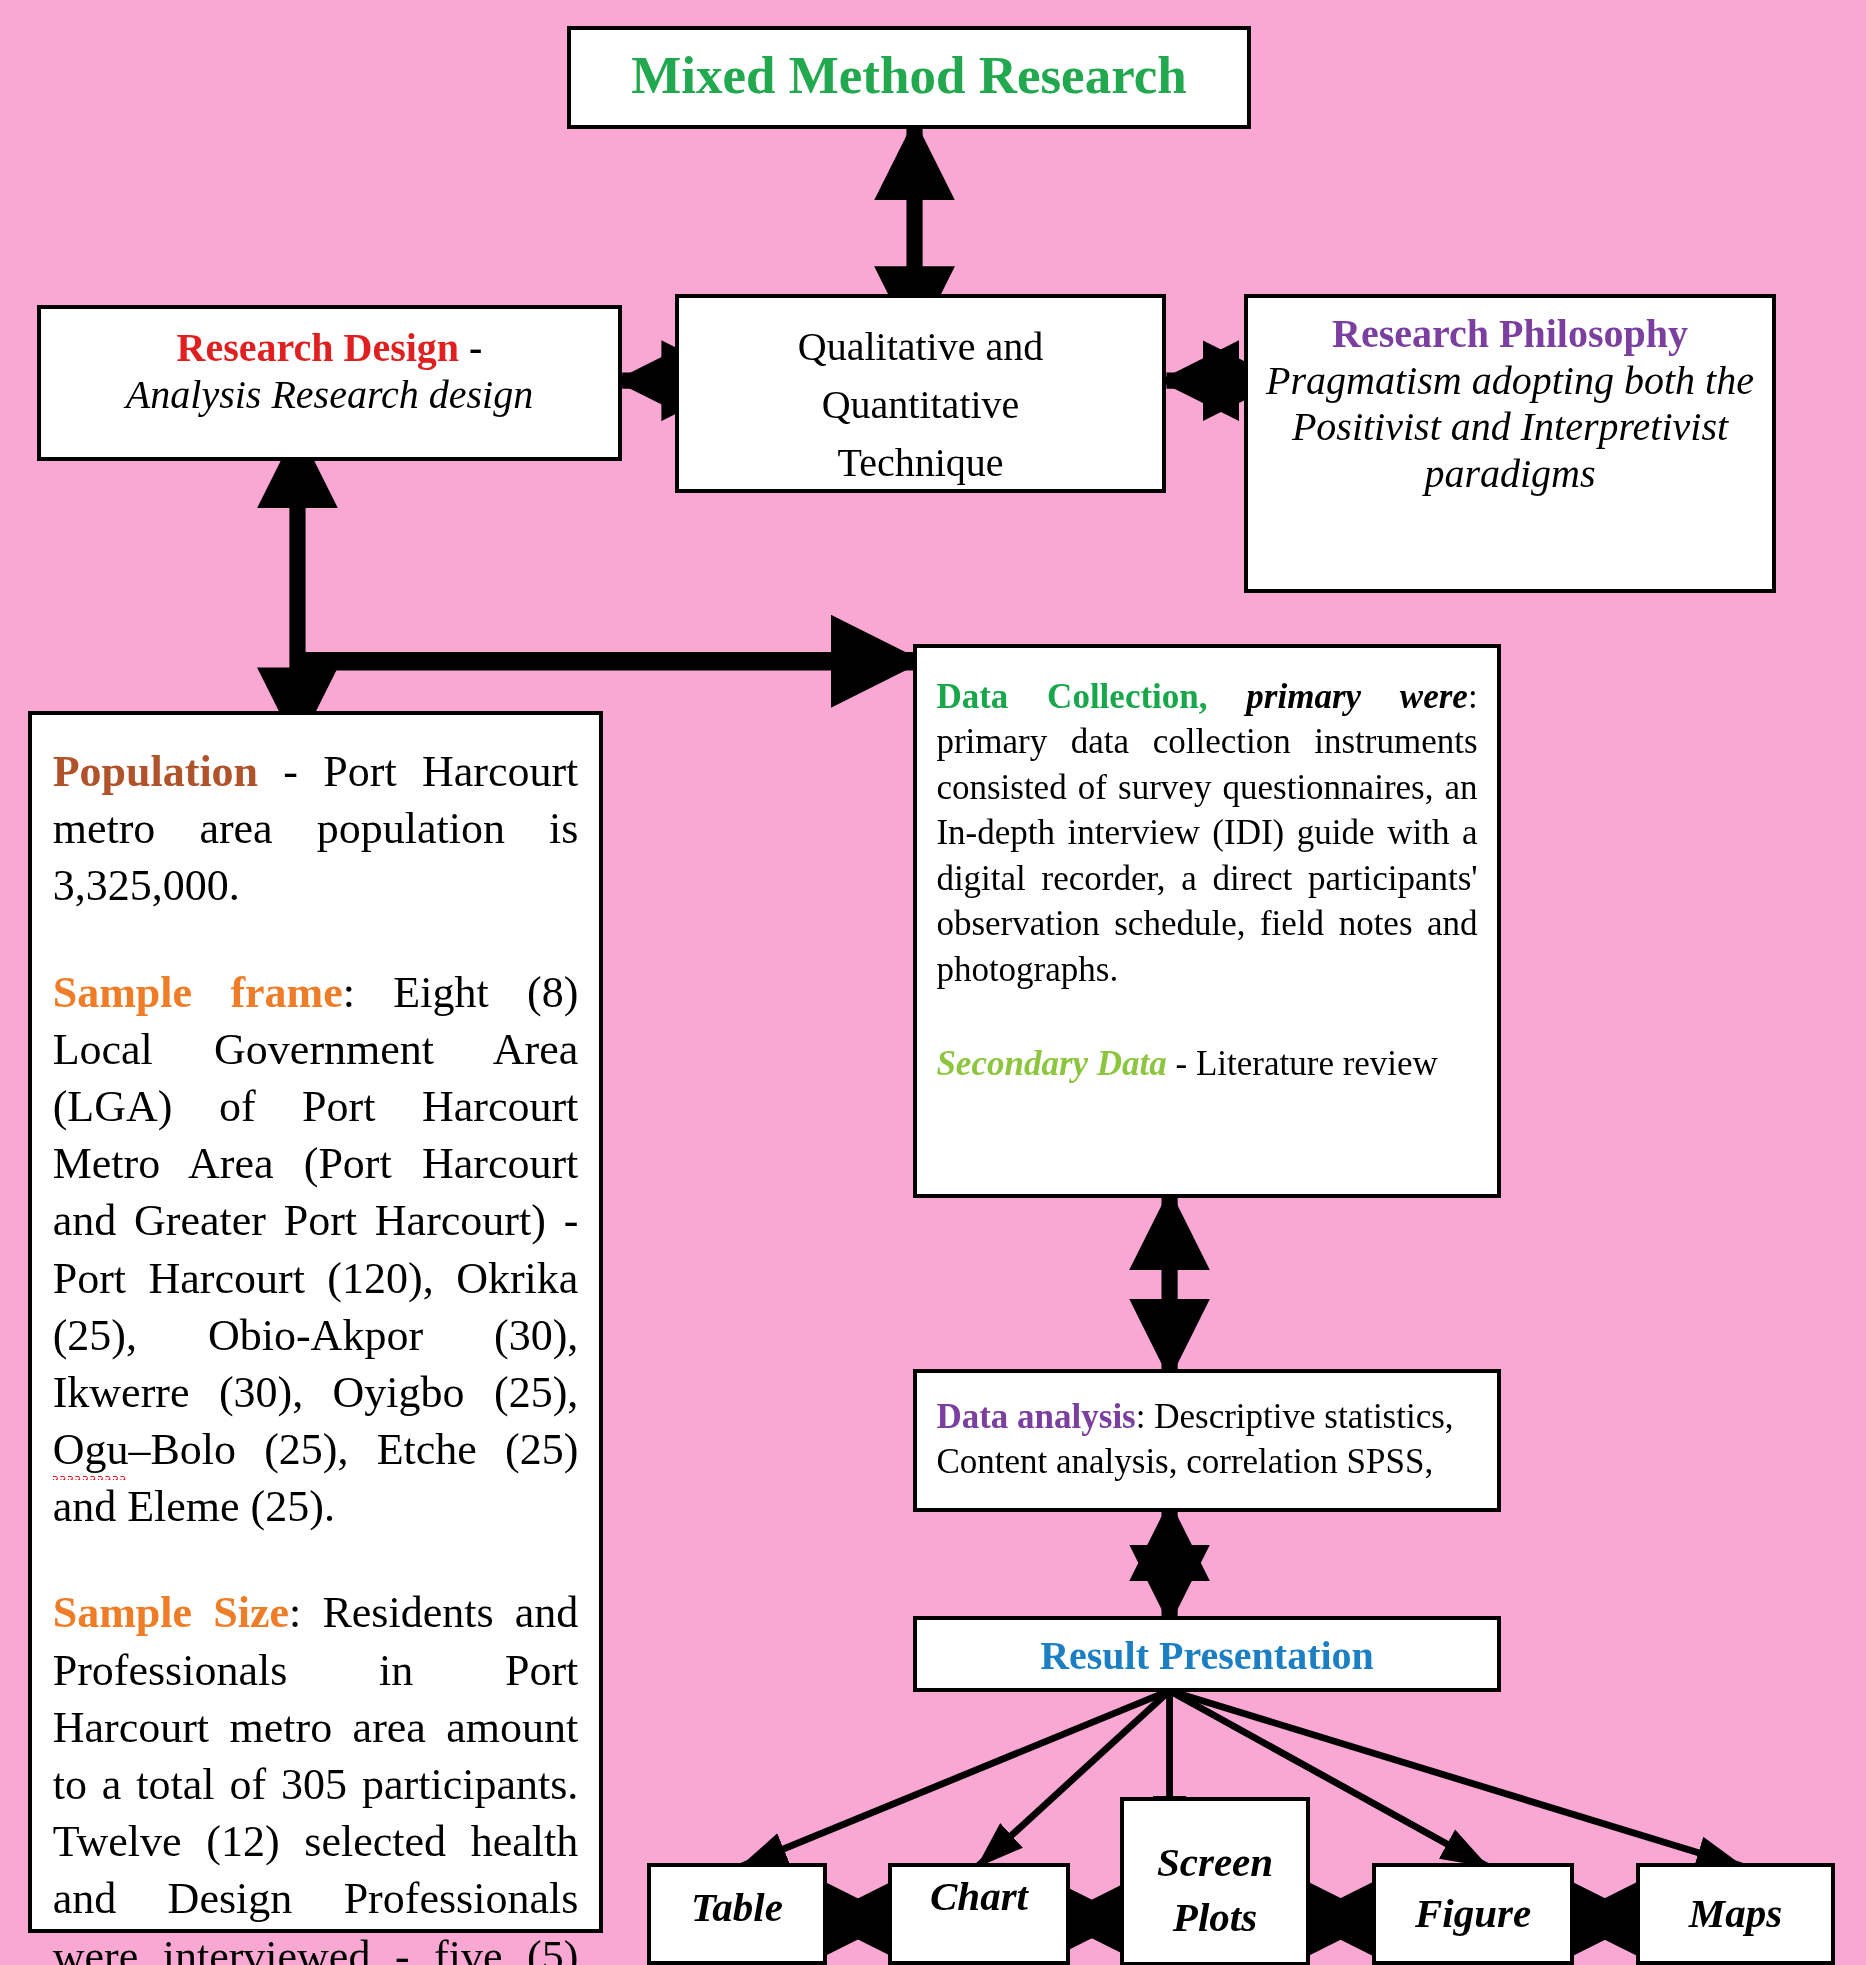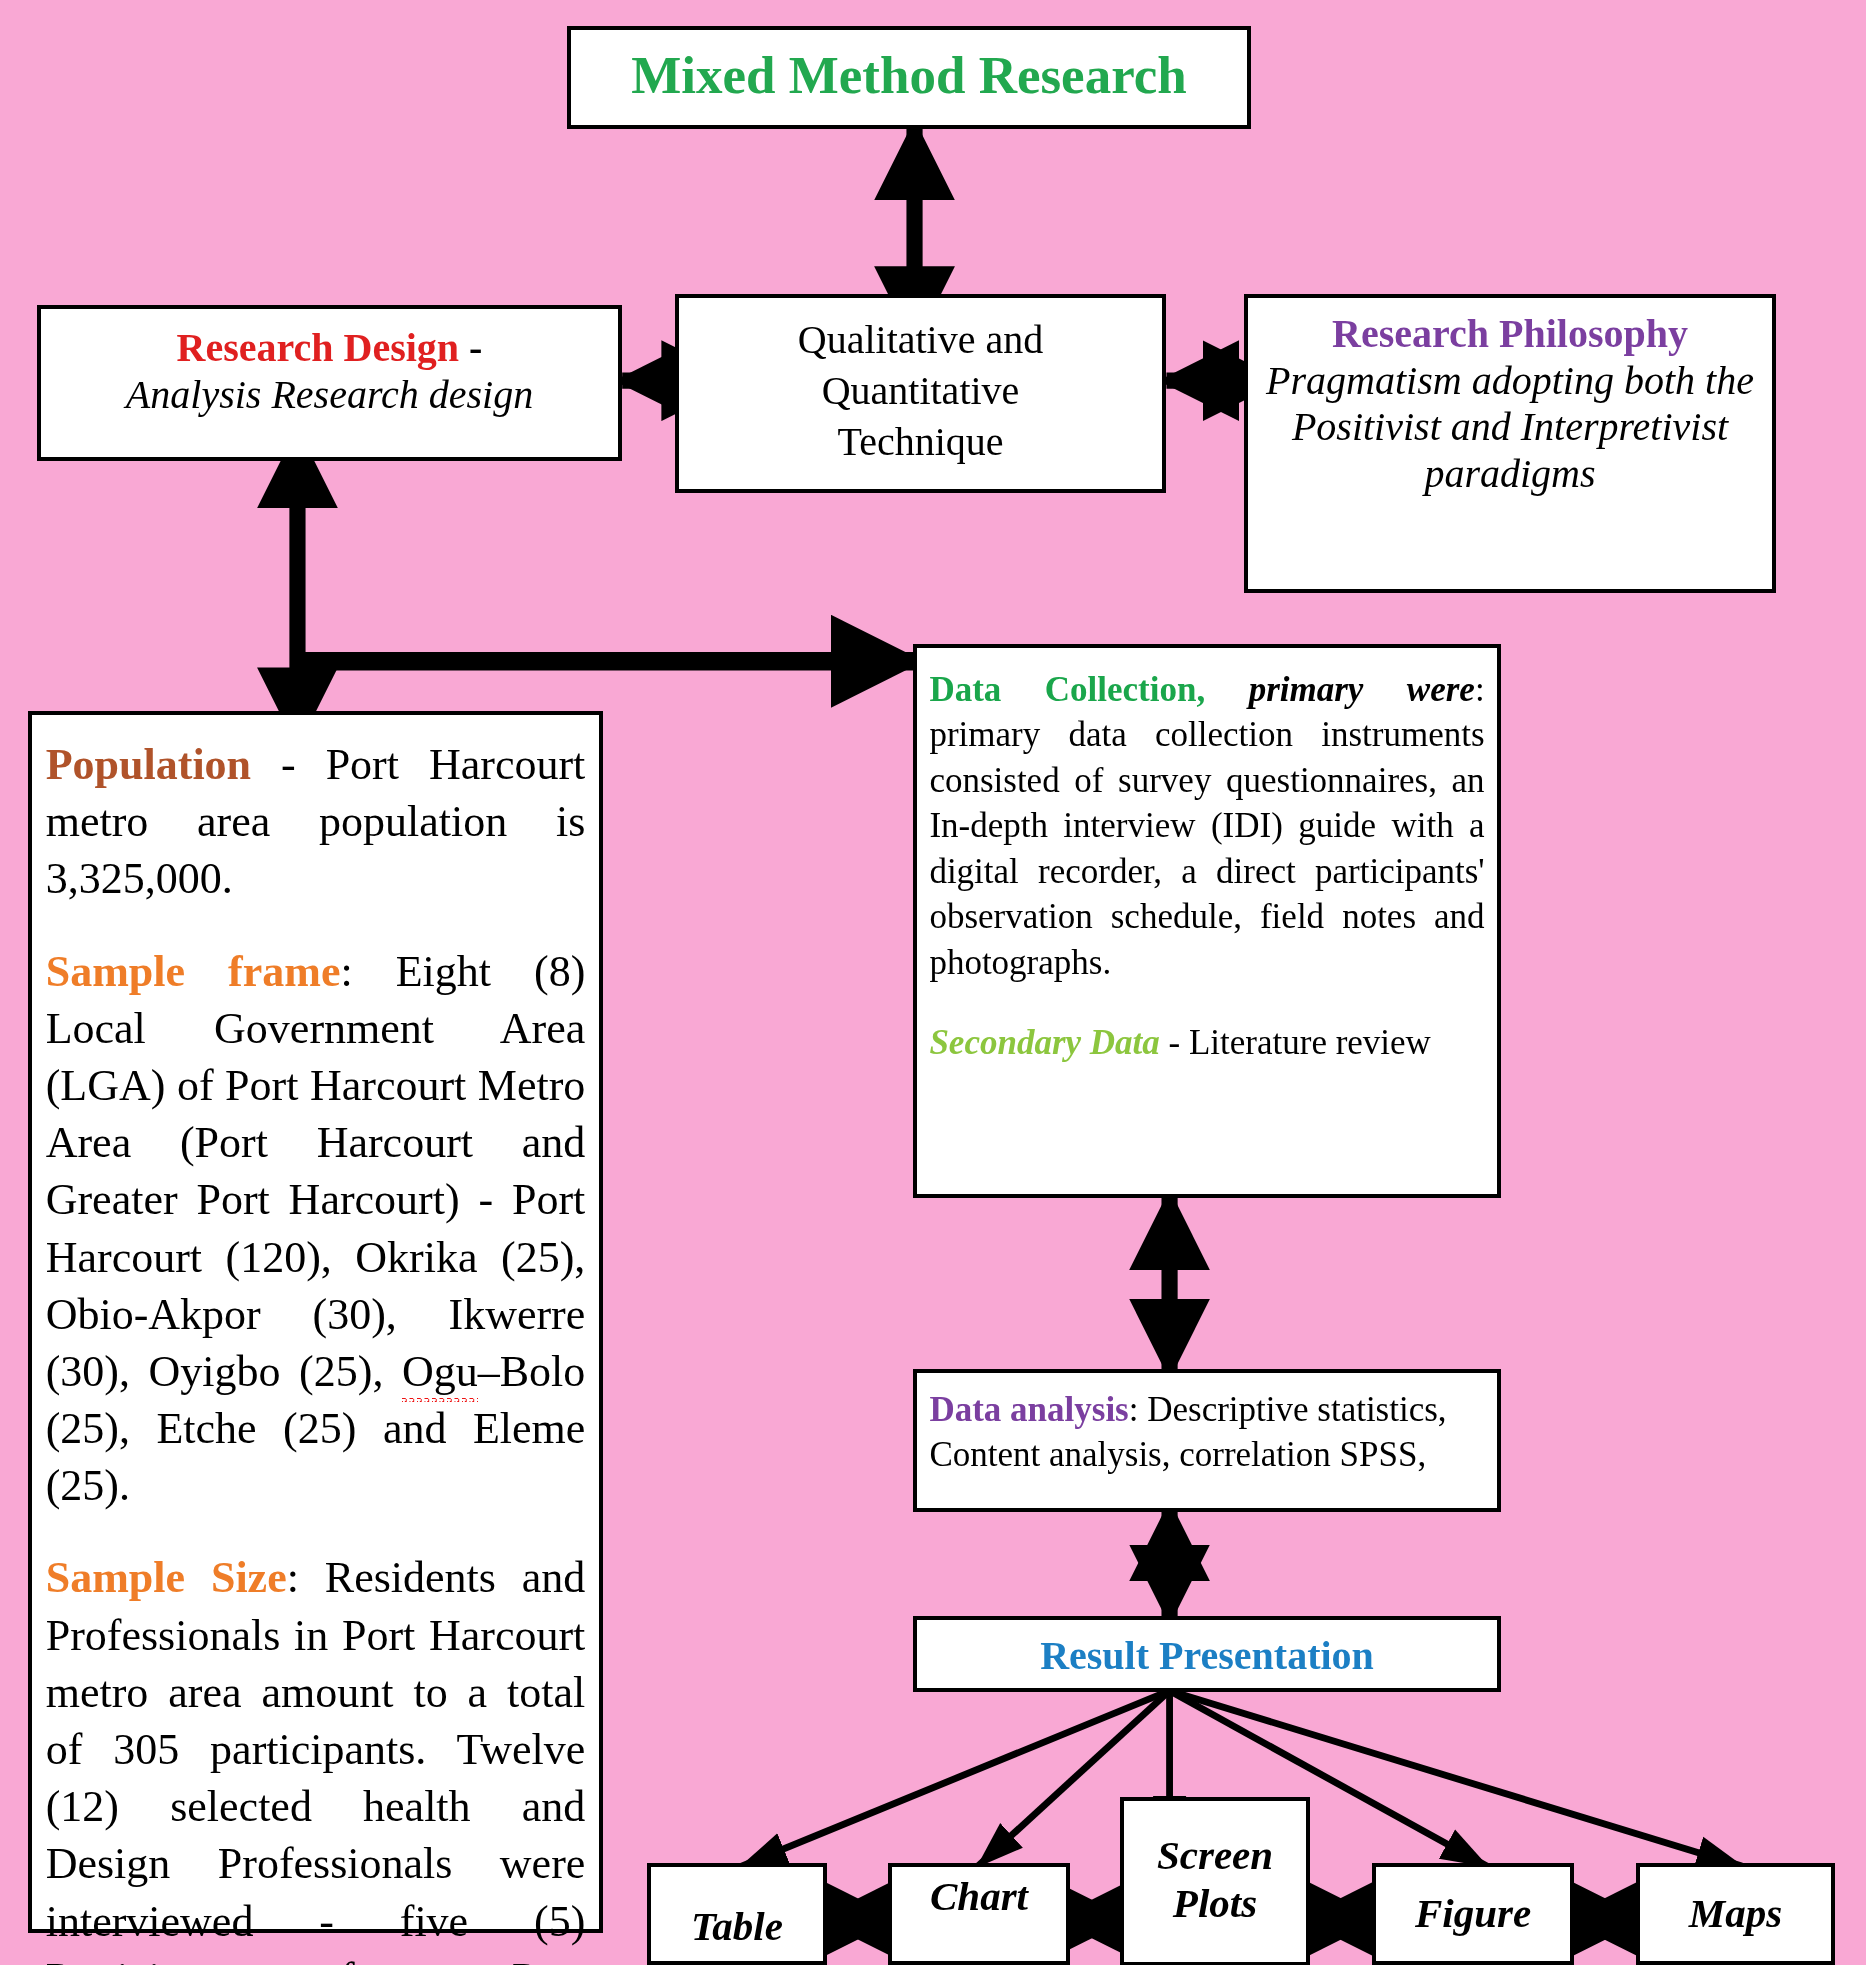--- a/index.html
+++ b/index.html
@@ -32,21 +32,21 @@
   .c-peach{color:#f6ab7c;}
   .c-blue{color:#1c7fc4;}
 
   .misspell{border-bottom:0;
     background-image:
       radial-gradient(circle at 1.9px 5.6px, transparent 1.9px, #e11 1.9px, #e11 2.7px, transparent 2.9px);
     background-size:7.5px 7.5px;background-repeat:repeat-x;background-position:left bottom;
     padding-bottom:6.2px;}
 
   .svgwrap{position:absolute;left:0;top:0;width:1867px;height:1965px;pointer-events:none;}
-  .p{display:block;margin:0;}
+  .p{display:block;margin:7px;}
   .gap{height:35px;}
 </style>
 </head>
 <body>
 
 <div id="root">
 
   <svg class="svgwrap" viewBox="0 0 3001 3159">
     <defs>
       <marker id="fat" viewBox="0 0 10 10" refX="9" refY="5" markerWidth="5" markerHeight="5" orient="auto-start-reverse">
@@ -153,21 +153,21 @@
     <div class="inner t-small" style="padding:13.7px 12.4px 0 12.4px;">
       <p class="p"><span class="bold c-purple">Data analysis</span><span>: Descriptive statistics, Content analysis, correlation SPSS,</span></p>
     </div>
   </div>
 
   <div class="box" style="left:913px;top:1616px;width:588px;height:76px;">
     <div class="inner ctr t-mid bold c-blue" style="padding-top:10px;">Result Presentation</div>
   </div>
 
   <div class="box" style="left:647px;top:1863px;width:180px;height:102px;">
-    <div class="inner ctr t-bot" style="padding-top:37px;">Table</div>
+    <div class="inner ctr t-bot" style="padding-top:18px;">Table</div>
   </div>
 
   <div class="box" style="left:888px;top:1863px;width:182px;height:102px;">
     <div class="inner ctr t-bot" style="padding-top:7px;">Chart</div>
   </div>
 
   <div class="box" style="left:1120px;top:1797px;width:190px;height:169px;">
     <div class="inner ctr t-bot" style="padding-top:30px;line-height:1.18;">
       <span class="p">Screen</span>
       <span class="p">Plots</span>

